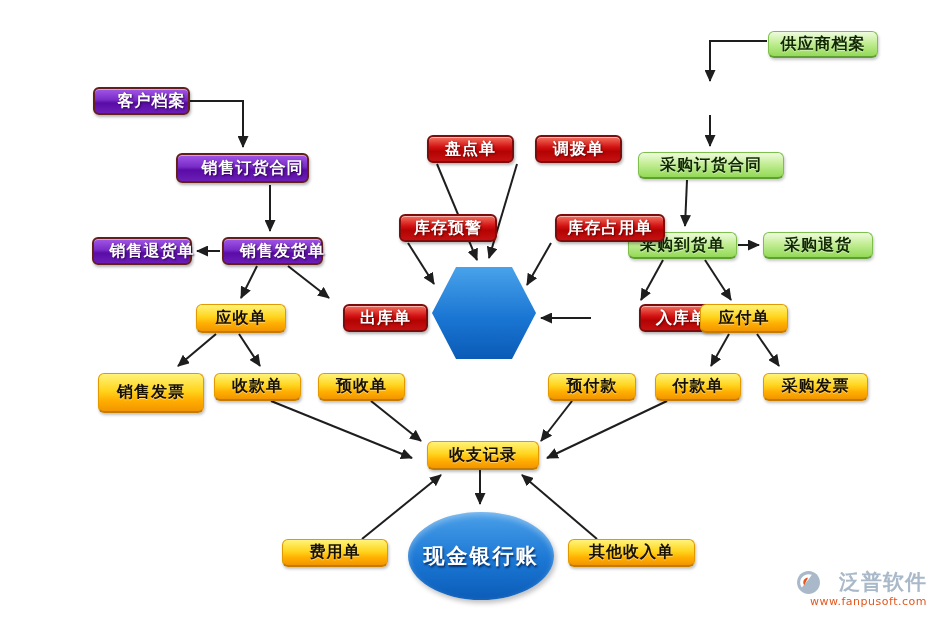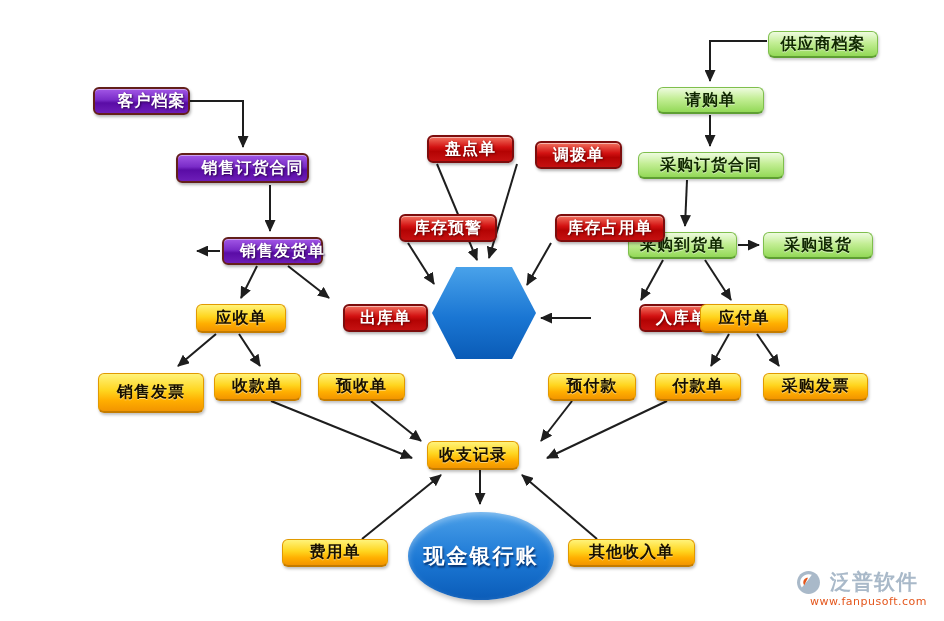--- a/index.html
+++ b/index.html
@@ -24,21 +24,21 @@
         text-shadow:0 1px 0 rgba(255,255,255,.45);box-shadow:1px 2px 3px rgba(0,0,0,.25);}
   .blue-ellipse{border-radius:50%;font-size:21px;letter-spacing:2px;color:#fff;
         background:linear-gradient(180deg,#4ba0e9 0%,#1b77d4 55%,#0b5cb8 100%);
         text-shadow:1px 2px 2px rgba(0,30,80,.8);
         box-shadow:inset 0 3px 6px rgba(255,255,255,.35),2px 3px 5px rgba(0,0,0,.25);}
   .hex-wrap{position:absolute;left:425px;top:260px;width:118px;height:106px;}
   .hex-label{position:absolute;left:425px;top:260px;width:118px;height:106px;
         display:flex;align-items:center;justify-content:center;color:#fff;font-weight:bold;
         font-size:21px;letter-spacing:2px;text-shadow:1px 2px 2px rgba(0,30,80,.85);}
   .watermark{position:absolute;left:796px;top:568px;width:146px;}
-  .wm-row{display:flex;align-items:center;gap:9px;}
+  .wm-row{display:flex;align-items:center;gap:18px;}
   .wm-brand{color:#a9b9c9;font-size:21px;font-weight:bold;letter-spacing:1px;}
   .wm-url{color:#e4561c;font-size:11px;font-weight:normal;margin-top:-1px;padding-left:14px;
         letter-spacing:.5px;}
 </style>
 </head>
 <body>
 
 <div class="canvas">
 
   <svg class="arrows" width="944" height="621">
@@ -83,44 +83,44 @@
         <stop offset="0" stop-color="#49a2ea"></stop>
         <stop offset="0.55" stop-color="#1a76d3"></stop>
         <stop offset="1" stop-color="#0a5bb6"></stop>
       </linearGradient>
     </defs>
     <polygon points="7,53 31,7 87,7 111,53 87,99 31,99" fill="url(#hexg)"></polygon>
   </svg>
 
   <div class="node purple" style="left:93px;top:87px;width:97px;height:28px">客户档案</div>
   <div class="node purple" style="left:176px;top:153px;width:133px;height:30px">销售订货合同</div>
+  <div class="node purple" style="left:92px;top:237px;width:100px;height:28px">销售退货单</div>
   <div class="node purple" style="left:222px;top:237px;width:101px;height:28px">销售发货单</div>
 
   <div class="node green" style="left:768px;top:31px;width:110px;height:27px">供应商档案</div>
-  <div class="node green" style="left:657px;top:87px;width:107px;height:27px">请购单</div>
   <div class="node green" style="left:638px;top:152px;width:146px;height:27px">采购订货合同</div>
   <div class="node green" style="left:628px;top:232px;width:109px;height:27px">采购到货单</div>
   <div class="node green" style="left:763px;top:232px;width:110px;height:27px">采购退货</div>
 
   <div class="node red" style="left:380px;top:135px;width:87px;height:28px">盘点单</div>
-  <div class="node red" style="left:488px;top:141px;width:87px;height:28px">调拨单</div>
+  <div class="node red" style="left:488px;top:135px;width:87px;height:28px">调拨单</div>
   <div class="node red" style="left:352px;top:214px;width:98px;height:28px">库存预警</div>
   <div class="node red" style="left:508px;top:214px;width:110px;height:28px">库存占用单</div>
   <div class="node red" style="left:296px;top:304px;width:85px;height:28px">出库单</div>
   <div class="node red" style="left:592px;top:304px;width:85px;height:28px">入库单</div>
 
   <div class="node yellow" style="left:196px;top:304px;width:90px;height:29px">应收单</div>
   <div class="node yellow" style="left:700px;top:304px;width:88px;height:29px">应付单</div>
   <div class="node yellow" style="left:98px;top:373px;width:106px;height:40px">销售发票</div>
   <div class="node yellow" style="left:214px;top:373px;width:87px;height:28px">收款单</div>
   <div class="node yellow" style="left:318px;top:373px;width:87px;height:28px">预收单</div>
   <div class="node yellow" style="left:548px;top:373px;width:88px;height:28px">预付款</div>
   <div class="node yellow" style="left:655px;top:373px;width:86px;height:28px">付款单</div>
   <div class="node yellow" style="left:763px;top:373px;width:105px;height:28px">采购发票</div>
-  <div class="node yellow" style="left:427px;top:441px;width:92px;height:29px">收支记录</div>
+  <div class="node yellow" style="left:427px;top:441px;width:112px;height:29px">收支记录</div>
   <div class="node yellow" style="left:282px;top:539px;width:106px;height:28px">费用单</div>
   <div class="node yellow" style="left:568px;top:539px;width:127px;height:28px">其他收入单</div>
 
   <div class="node blue-ellipse" style="left:408px;top:512px;width:146px;height:88px">现金银行账</div>
 
   <div class="watermark">
     <div class="wm-row">
       <svg width="25" height="25" viewBox="0 0 24 24">
         <path fill="#a9b9c9" d="M12 1C5.9 1 1 5.9 1 12s4.9 11 11 11 11-4.9 11-11S18.1 1 12 1z"></path>
         <path fill="#ffffff" d="M12 4c-4.4 0-8 3.6-8 8 0 1.8.6 3.4 1.6 4.7L12 9l3.2-4.4A8 8 0 0 0 12 4z"></path>

